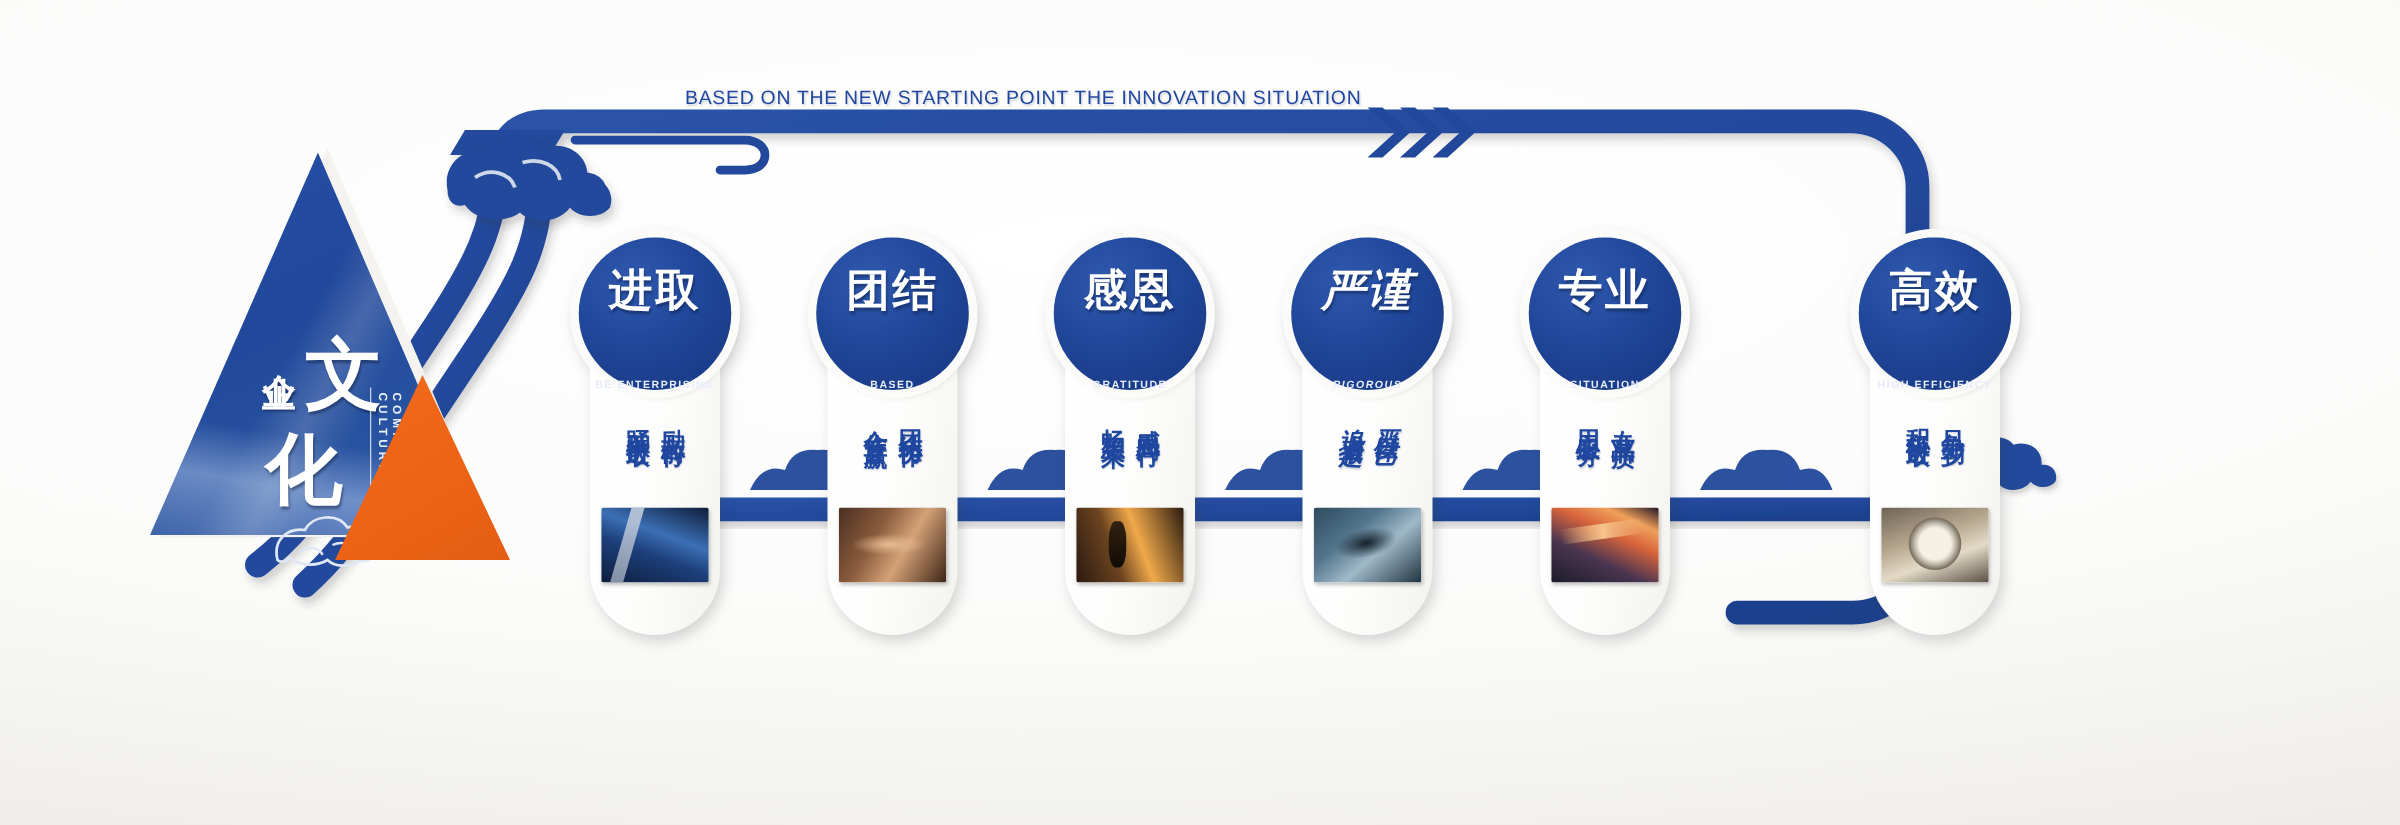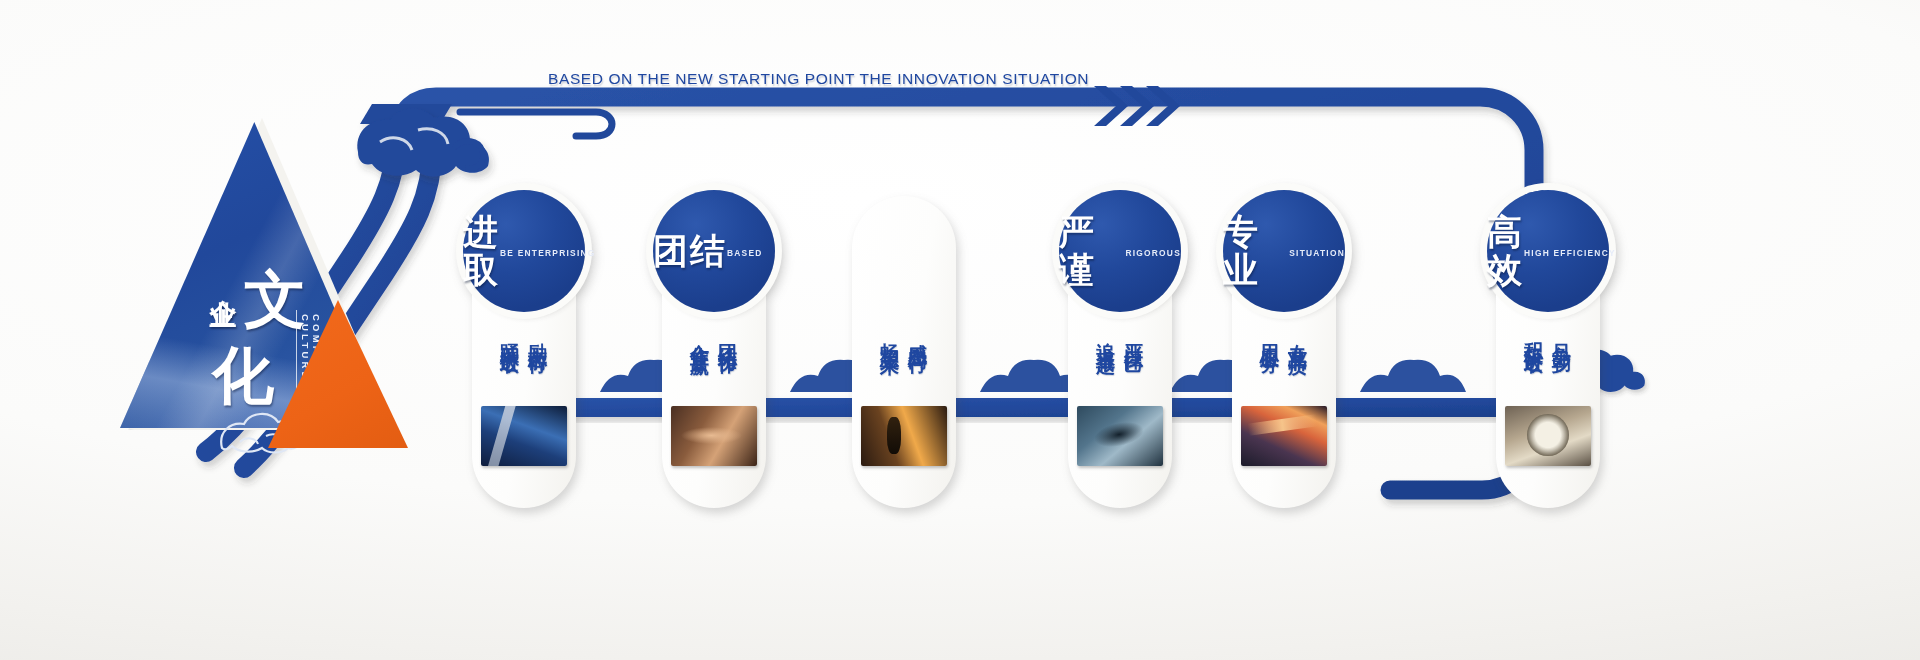--- a/index.html
+++ b/index.html
@@ -85,22 +85,23 @@
   
   .pill{
     position:absolute; top:196px; width:104px; height:312px;
     background:linear-gradient(100deg,#ffffff 0%,#fdfdfc 55%,#f3f2ee 100%);
     border-radius:52px;
     filter:drop-shadow(3px 5px 5px rgba(60,60,60,.20));
   }
   .pill .circle{
     position:absolute; left:-9px; top:-6px; width:122px; height:122px; border-radius:50%;
     background:radial-gradient(75% 70% at 35% 28%, #2f59ae 0%, #21489b 55%, #1b3e8c 100%);
-    display:flex; flex-direction:row; align-items:center; justify-content:flex-start;
+    display:flex; flex-direction:column; align-items:center; justify-content:flex-end;
     box-shadow: 0 0 0 7px #fbfbf9, 3px 5px 6px rgba(50,50,50,.22);
+    gap: 47px;
   }
   .pill .circle .cn{
     color:#fff; font-size:35px; font-weight:700; letter-spacing:2px; line-height:38px;
     font-family:"DejaVu Sans","Liberation Sans",sans-serif;
     text-shadow:1px 2px 2px rgba(8,20,50,.40);
   }
   .pill .circle .en{
     margin-top:3px; color:#e6ecf9; font-size:8.4px; font-weight:700; letter-spacing:1.25px;
     white-space:nowrap;
   }
@@ -273,29 +274,33 @@
         </div>
         <div class="vtext">
           <span>团结协作</span>
           <span>合作共赢</span>
         </div>
         <div class="photo">
           <i class="ph1"></i>
         </div>
       </div>
       <div class="pill" style="left: 852px;">
+        <div class="circle">
+          <div class="cn">感恩</div>
+          <div class="en">GRATITUDE</div>
+        </div>
         <div class="vtext">
           <span>感恩同行</span>
           <span>畅想未来</span>
         </div>
         <div class="photo">
           <i class="ph2"></i>
         </div>
       </div>
-      <div class="pill" style="left: 1068px;">
+      <div class="pill" style="left: 1042px; font-style: italic;">
         <div class="circle">
           <div class="cn">严谨</div>
           <div class="en">RIGOROUS</div>
         </div>
         <div class="vtext">
           <span>严以律己</span>
           <span>追求卓越</span>
         </div>
         <div class="photo">
           <i class="ph3"></i>

